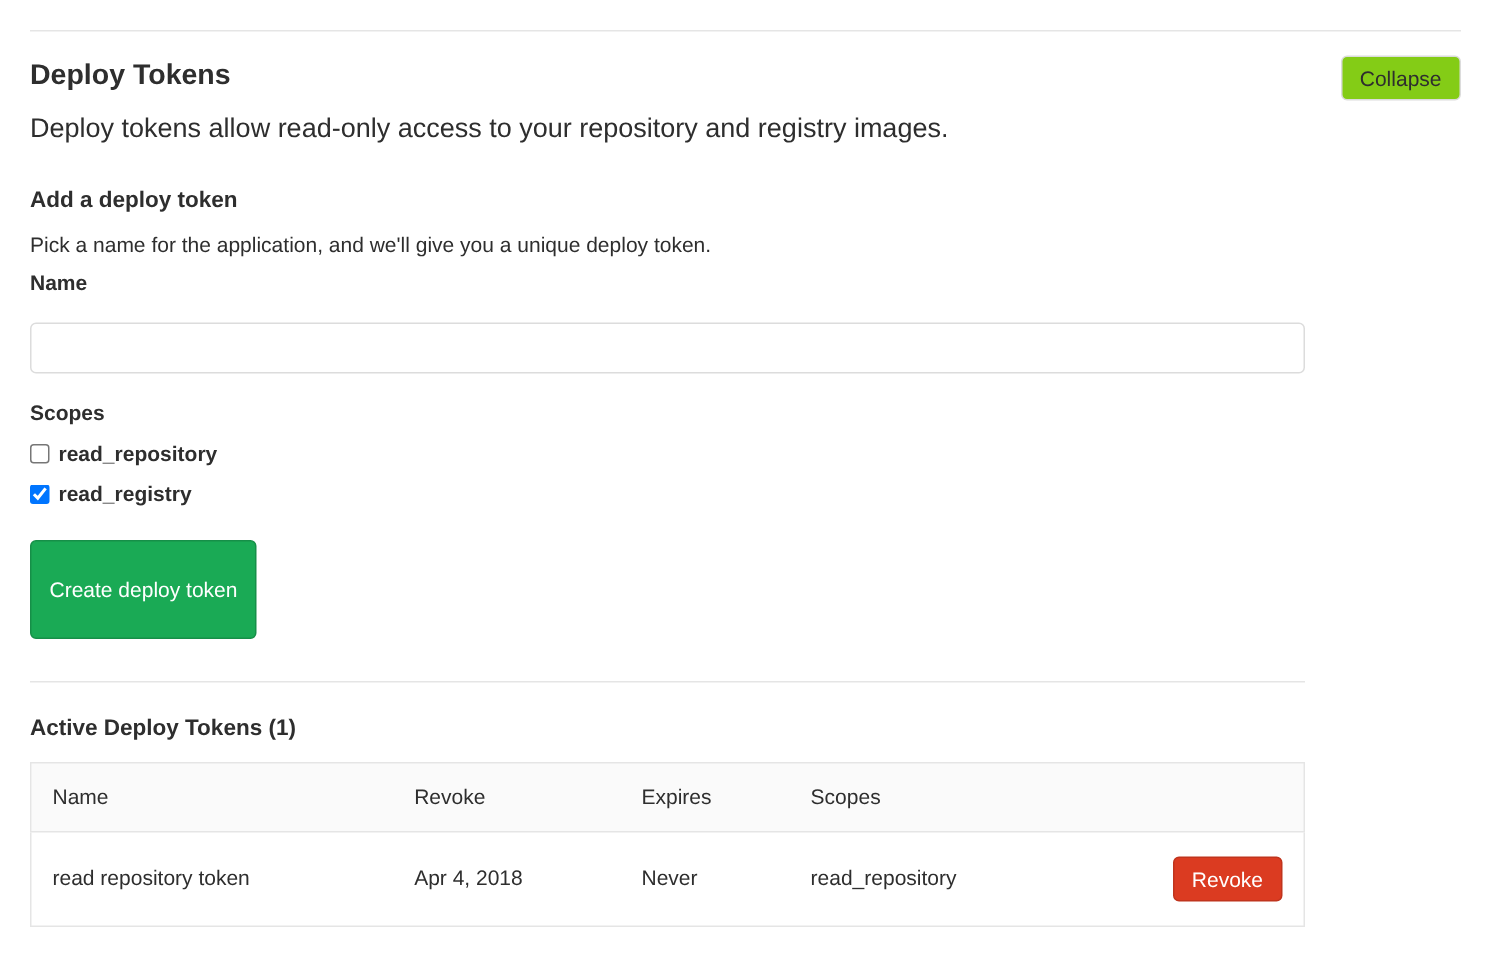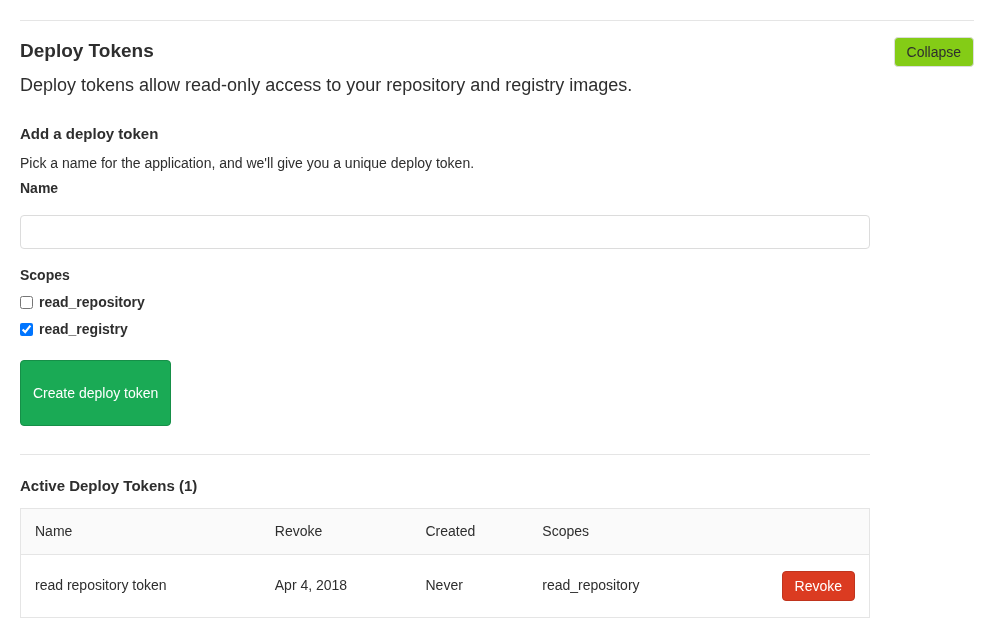--- a/index.html
+++ b/index.html
@@ -193,21 +193,21 @@
 
   <hr class="divider">
 
   <div class="active-section">
     <h3 class="active-title">Active Deploy Tokens (1)</h3>
     <table class="tokens-table">
       <thead>
         <tr>
           <th>Name</th>
           <th>Revoke</th>
-          <th>Created</th>
+          <th>Expires</th>
           <th>Scopes</th>
           <th class="th-actions"></th>
         </tr>
       </thead>
       <tbody>
         <tr>
           <td>read repository token</td>
           <td>Apr 4, 2018</td>
           <td>Never</td>
           <td>read_repository</td>

